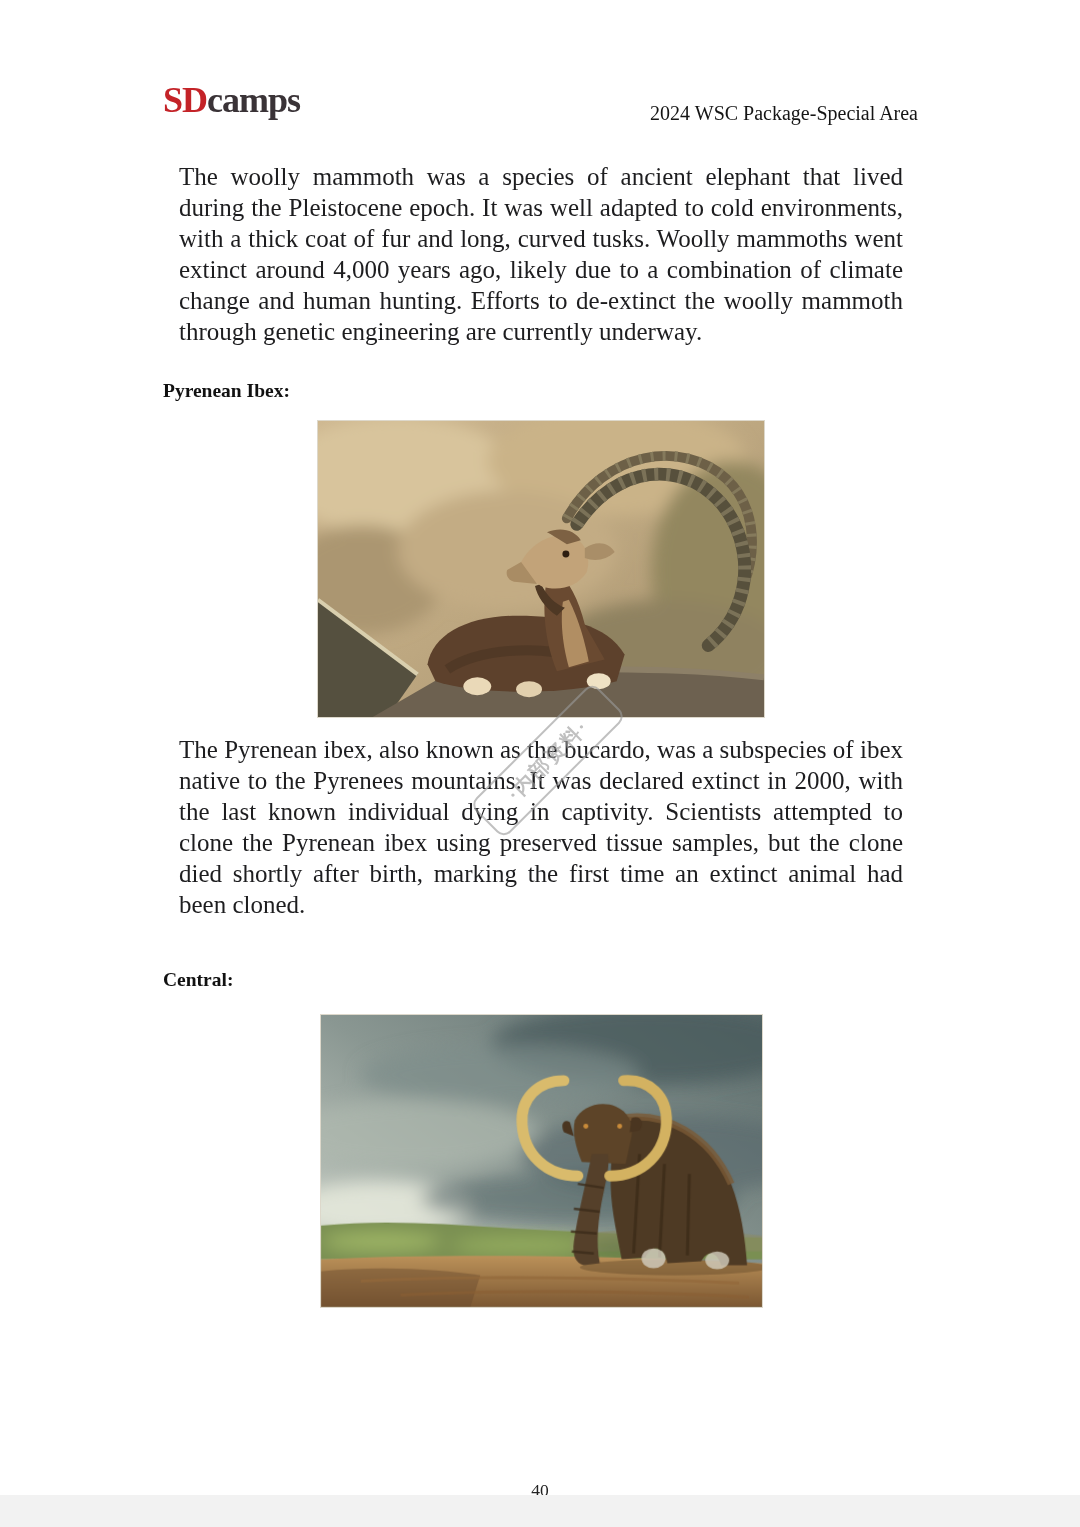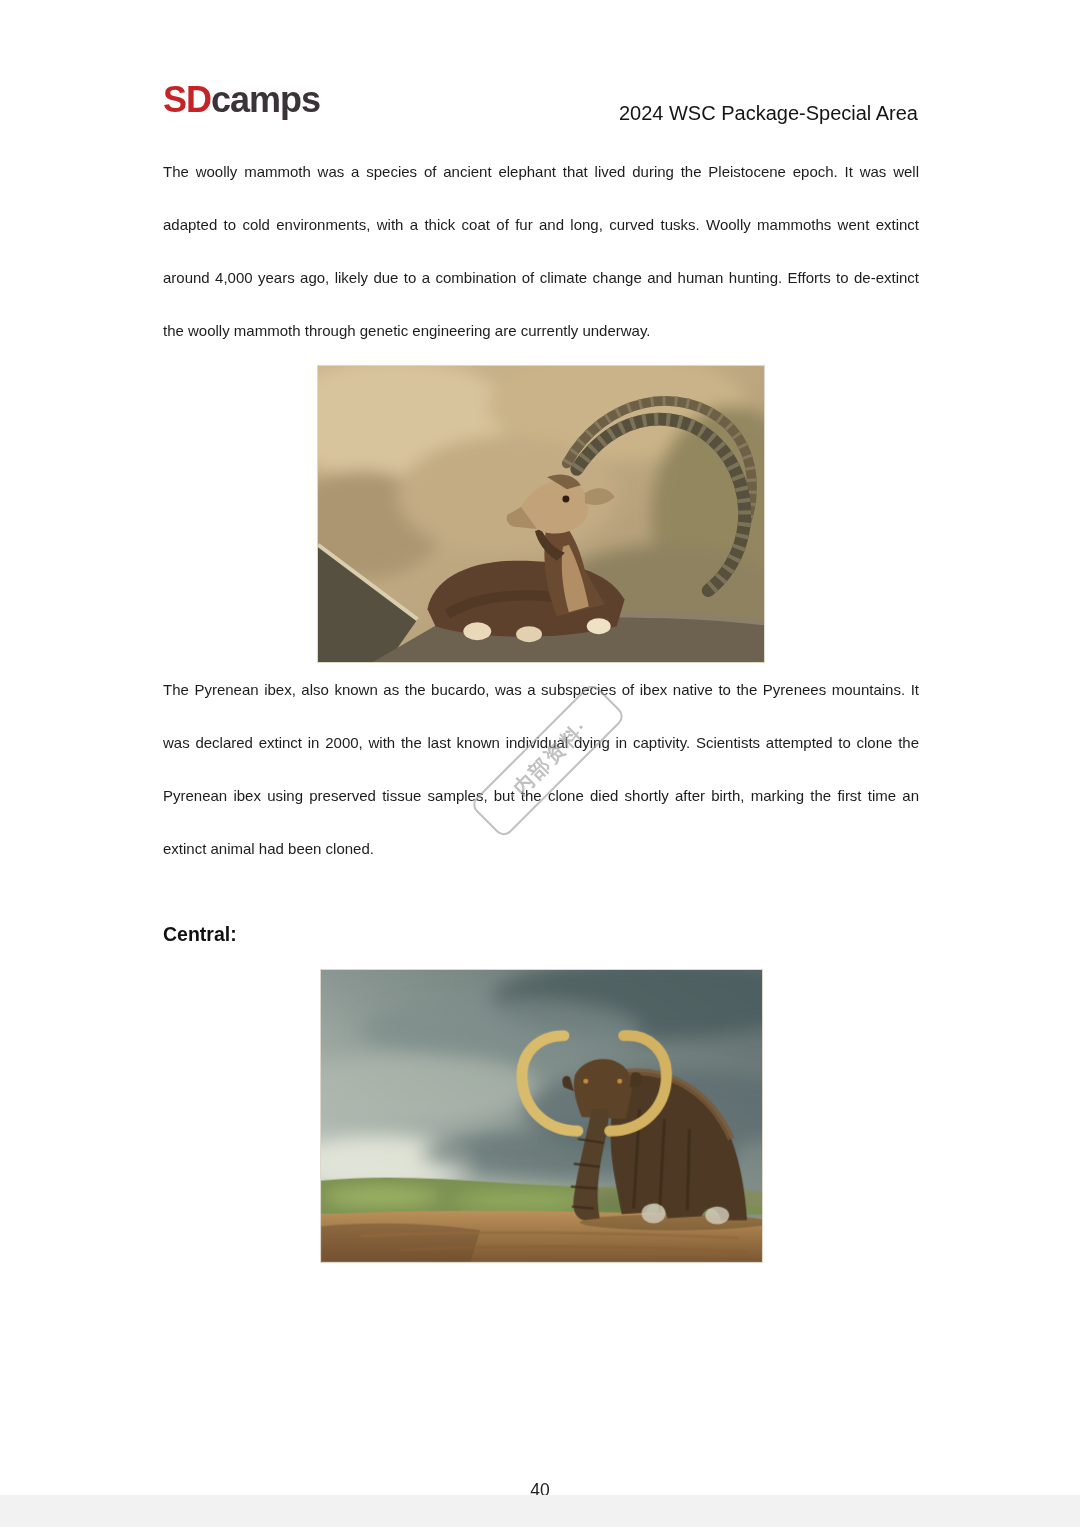--- a/index.html
+++ b/index.html
@@ -1,34 +1,34 @@
 <!DOCTYPE html>
 <html style="--logo-red: #c42328; --logo-dark: #3a3337; --body-text: #1d1d1f; --watermark-gray: #9a9a9a;"><head>
 <meta charset="utf-8">
 <style>
   html,body{margin:0;padding:0;background:#f2f2f2;}
   .page{
     position:relative;
     width:1080px;height:1495px;
     margin:0 auto;
     background:#ffffff;
-    font-family:Liberation Sans, sans-serif;
+    font-family:Liberation Serif, serif;
     color:var(--body-text,#1d1d1f);
     overflow:hidden;
   }
   
   .header{position:absolute;top:82px;left:163px;right:162px;display:flex;justify-content:space-between;align-items:flex-start;}
   .logo{font-size:36px;font-weight:bold;letter-spacing:-1px;line-height:1;}
   .logo .red{color:var(--logo-red,#c42328);}
   .logo .dark{color:var(--logo-dark,#3a3337);}
   .header-right{font-size:20px;color:#151515;margin-top:21px;line-height:1;}
   
   .flow{position:absolute;top:145px;left:163px;width:756px;}
   .flow p{
-    margin:0;font-size:15px;line-height:53px;
+    margin:16px;font-size:25px;line-height:31px;
     text-align:justify;color:var(--body-text,#1d1d1f);
   }
   .p-mammoth{margin-top:10px;}
   .doc-heading{font-size:19.5px;font-weight:bold;line-height:43px;margin:0;color:#111;}
   .h-ibex{margin-top:22px;}
   .h-mastodon{margin-top:38px;}
   figure{margin:0;padding:0;}
   .fig{display:block;margin-left:auto;margin-right:auto;border:1px solid #ddd8cb;box-sizing:border-box;}
   .fig-ibex{margin-top:8px;width:448px;height:298px;}
   .fig-mastodon{margin-top:13px;width:443px;height:294px;}
@@ -58,20 +58,21 @@
     <div class="logo">
       <span class="red">SD</span><span class="dark">camps</span>
     </div>
     <div class="header-right">2024 WSC Package-Special Area</div>
   </div>
 
   <div class="flow">
 
     <p class="p-mammoth">The woolly mammoth was a species of ancient elephant that lived during the Pleistocene epoch. It was well adapted to cold environments, with a thick coat of fur and long, curved tusks. Woolly mammoths went extinct around 4,000 years ago, likely due to a combination of climate change and human hunting. Efforts to de-extinct the woolly mammoth through genetic engineering are currently underway.</p>
 
+    <div class="doc-heading h-ibex">Pyrenean Ibex:</div>
 
     <figure class="fig fig-ibex">
       <svg viewBox="0 0 448 298" preserveAspectRatio="none">
         <defs>
           <filter id="b1" x="-30%" y="-30%" width="160%" height="160%">
               <feGaussianBlur stdDeviation="8"></feGaussianBlur>
             </filter>
           <linearGradient id="ibg" x1="0" y1="0" x2="1" y2="1">
             <stop offset="0" stop-color="#cdb68f"></stop>
               <stop offset="0.5" stop-color="#bda780"></stop>

